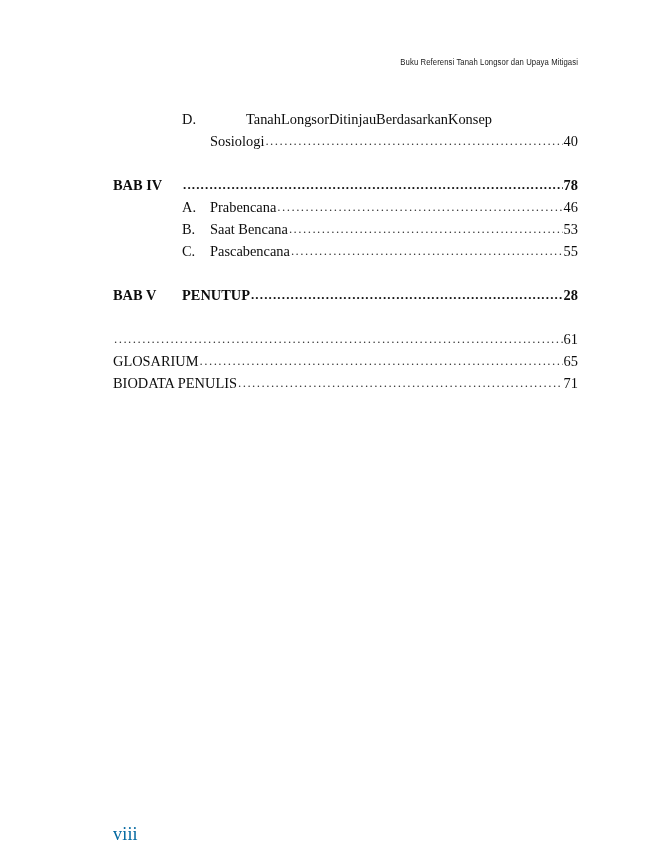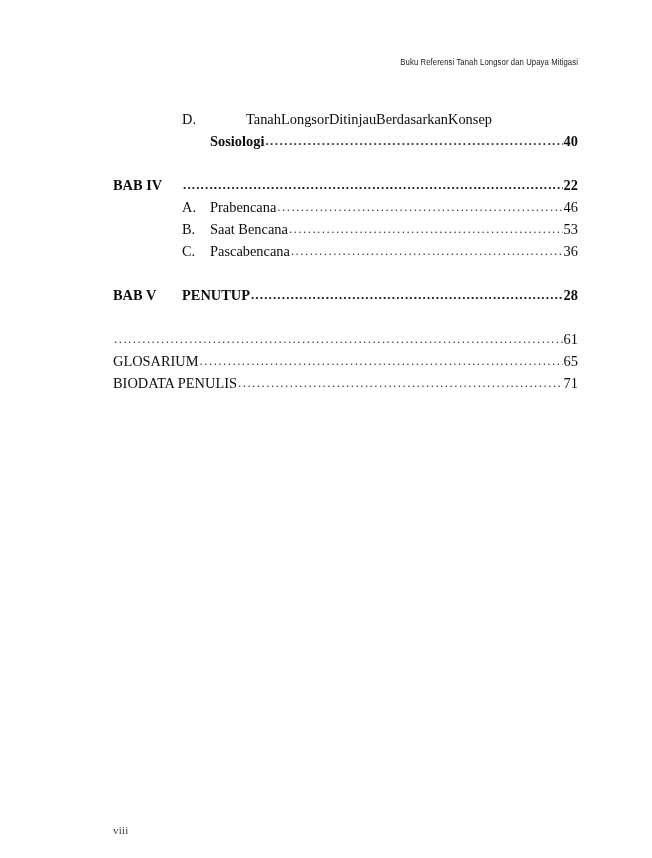--- a/index.html
+++ b/index.html
@@ -138,35 +138,34 @@
     white-space: nowrap;
     height: 22px;
     align-items: baseline;
   }
 
   .wrap-line-2 {
     display: flex;
     align-items: baseline;
     height: 22px;
     width: 100%;
-    font-weight: bold;
   }
 
   
   .backmatter .entry-label {
     white-space: nowrap;
   }
 
   
   .folio {
     position: absolute;
     left: 113px;
     top: 824px;
-    font-size: 11px;
-    color: #404040;
+    font-size: 18px;
+    color: #0369a1;
     letter-spacing: 0.2px;
   }
 </style>
 </head>
 <body>
 
 <div class="page">
 
   <div class="running-header">Buku Referensi Tanah Longsor dan Upaya Mitigasi</div>
 
@@ -190,21 +189,21 @@
         </div>
       </div>
     </div>
 
     <div class="spacer-row"></div>
 
     <div class="toc-row bold">
       <div class="col-chapter">BAB IV</div>
       <div class="entry">
         <span class="leader">................................................................................................................................................................</span>
-        <span class="entry-page">22</span>
+        <span class="entry-page">78</span>
       </div>
     </div>
 
     <div class="toc-row">
       <div class="col-chapter"></div>
       <div class="col-letter">A.</div>
       <div class="entry">
         <span class="entry-label">Prabencana</span>
         <span class="leader">................................................................................................................................................................</span>
         <span class="entry-page">46</span>
@@ -220,21 +219,21 @@
         <span class="entry-page">53</span>
       </div>
     </div>
 
     <div class="toc-row">
       <div class="col-chapter"></div>
       <div class="col-letter">C.</div>
       <div class="entry">
         <span class="entry-label">Pascabencana</span>
         <span class="leader">................................................................................................................................................................</span>
-        <span class="entry-page">36</span>
+        <span class="entry-page">55</span>
       </div>
     </div>
 
     <div class="spacer-row"></div>
 
     <div class="toc-row bold">
       <div class="col-chapter">BAB V</div>
       <div class="entry">
         <span class="entry-label">PENUTUP</span>
         <span class="leader">................................................................................................................................................................</span>

